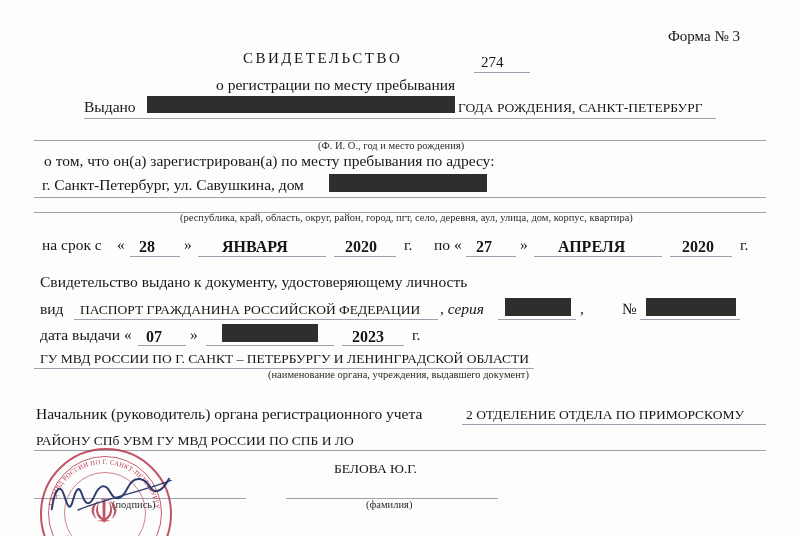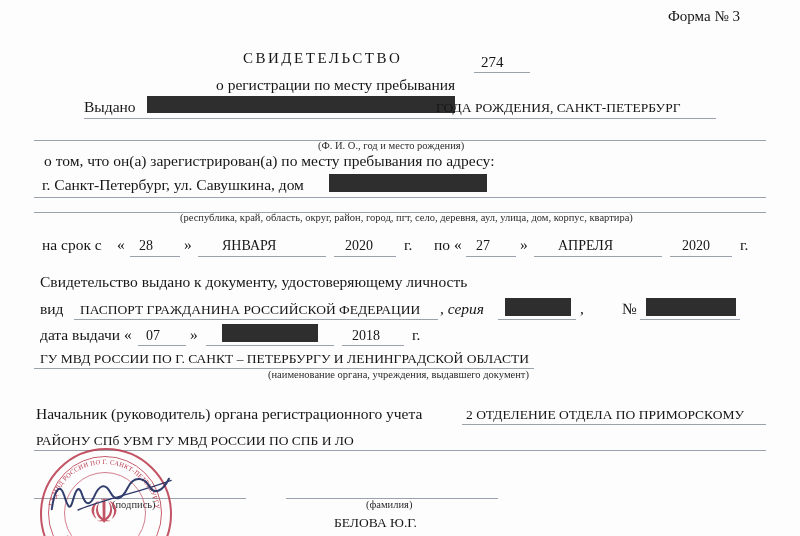--- a/index.html
+++ b/index.html
@@ -58,22 +58,22 @@
     font-size: 15.5px;
   }
   .small-caption {
     font-size: 10.5px;
     color: #2b2b2b;
   }
   .caps {
     font-size: 13.5px;
   }
   .bold-date {
-    font-size: 14px;
-    font-weight: normal;
+    font-size: 16px;
+    font-weight: bold;
   }
   .stamp {
     position: absolute;
     left: 34px;
     top: 444px;
     width: 150px;
     height: 92px;
     overflow: hidden;
     pointer-events: none;
   }
@@ -149,31 +149,31 @@
     transform: rotate(-7deg);
     opacity: .9;
   }
   .sig-svg { position: absolute; left: 0; top: 0; }
 </style>
 </head>
 <body>
 
 <div class="page">
 
-  <div class="t form-no" style="left:668px; top:8px;font-family:Liberation Serif, serif;">Форма № 3</div>
+  <div class="t form-no" style="left:668px; top:28px;font-family:Liberation Serif, serif;">Форма № 3</div>
 
   <div class="t title" style="left:243px; top:50px;">СВИДЕТЕЛЬСТВО</div>
   <div class="t num" style="left:481px; top:54px;">274</div>
   <div class="line" style="left:474px; top:72px; width:56px;"></div>
 
   <div class="t subtitle" style="left:216px; top:76px;">о регистрации по месту пребывания</div>
 
   <div class="t body-text" style="left:84px; top:98px;">Выдано</div>
   <div class="redact" style="left:147px; top:96px; width:308px; height:17px;"></div>
-  <div class="t caps" style="left:436px; top:100px;">ГОДА РОЖДЕНИЯ, САНКТ-ПЕТЕРБУРГ</div>
+  <div class="t caps" style="left:458px; top:100px;">ГОДА РОЖДЕНИЯ, САНКТ-ПЕТЕРБУРГ</div>
   <div class="line" style="left:84px; top:118px; width:632px;"></div>
 
   <div class="line" style="left:34px; top:140px; width:732px;"></div>
   <div class="t small-caption" style="left:318px; top:140px;">(Ф. И. О., год и место рождения)</div>
 
   <div class="t body-text" style="left:42px; top:176px;">г. Санкт-Петербург, ул. Савушкина, дом</div>
 
   <div class="t body-text" style="left:44px; top:152px;">о том, что он(а) зарегистрирован(а) по месту пребывания по адресу:</div>
   <div class="redact" style="left:329px; top:174px; width:158px; height:18px;"></div>
   <div class="line" style="left:34px; top:197px; width:732px;"></div>
@@ -214,38 +214,38 @@
   <div class="redact" style="left:646px; top:298px; width:90px; height:18px;"></div>
   <div class="line" style="left:640px; top:319px; width:100px;"></div>
 
   <div class="t body-text" style="left:40px; top:326px;">дата выдачи</div>
   <div class="t body-text" style="left:124px; top:326px;">«</div>
   <div class="t bold-date" style="left:146px; top:328px;">07</div>
   <div class="line" style="left:138px; top:345px; width:48px;"></div>
   <div class="t body-text" style="left:190px; top:326px;">»</div>
   <div class="redact" style="left:222px; top:324px; width:96px; height:18px;"></div>
   <div class="line" style="left:206px; top:345px; width:128px;"></div>
-  <div class="t bold-date" style="left:352px; top:328px;">2018</div>
+  <div class="t bold-date" style="left:352px; top:328px;">2023</div>
   <div class="line" style="left:342px; top:345px; width:62px;"></div>
   <div class="t body-text" style="left:412px; top:326px;">г.</div>
 
   <div class="t caps" style="left:40px; top:351px;">ГУ  МВД  РОССИИ  ПО  Г. САНКТ – ПЕТЕРБУРГУ  И  ЛЕНИНГРАДСКОЙ ОБЛАСТИ</div>
   <div class="line" style="left:34px; top:368px; width:500px;"></div>
   <div class="t body-text" style="left:36px; top:405px;">Начальник (руководитель) органа регистрационного учета</div>
 
   <div class="t small-caption" style="left:268px; top:369px;">(наименование органа, учреждения, выдавшего документ)</div>
   <div class="t caps" style="left:466px; top:407px;">2 ОТДЕЛЕНИЕ ОТДЕЛА  ПО ПРИМОРСКОМУ</div>
   <div class="line" style="left:462px; top:424px; width:304px;"></div>
   <div class="t caps" style="left:36px; top:433px;">РАЙОНУ СПб УВМ  ГУ  МВД  РОССИИ  ПО  СПБ  И  ЛО</div>
   <div class="line" style="left:34px; top:450px; width:732px;"></div>
 
   <div class="line" style="left:34px; top:498px; width:212px;"></div>
   <div class="t small-caption" style="left:112px; top:499px;">(подпись)</div>
 
-  <div class="t caps" style="left:334px; top:515px;">БЕЛОВА Ю.Г.</div>
+  <div class="t caps" style="left:334px; top:461px;">БЕЛОВА Ю.Г.</div>
   <div class="line" style="left:286px; top:498px; width:212px;"></div>
   <div class="t small-caption" style="left:366px; top:499px;">(фамилия)</div>
 
   <div class="stamp">
     <div class="ring"></div>
     <div class="ring2"></div>
     <div class="ring3"></div>
     <div class="arc-text">
       <span style="transform: rotate(-70deg) translate(0,-52px) rotate(70deg);">Г</span>
     </div>

